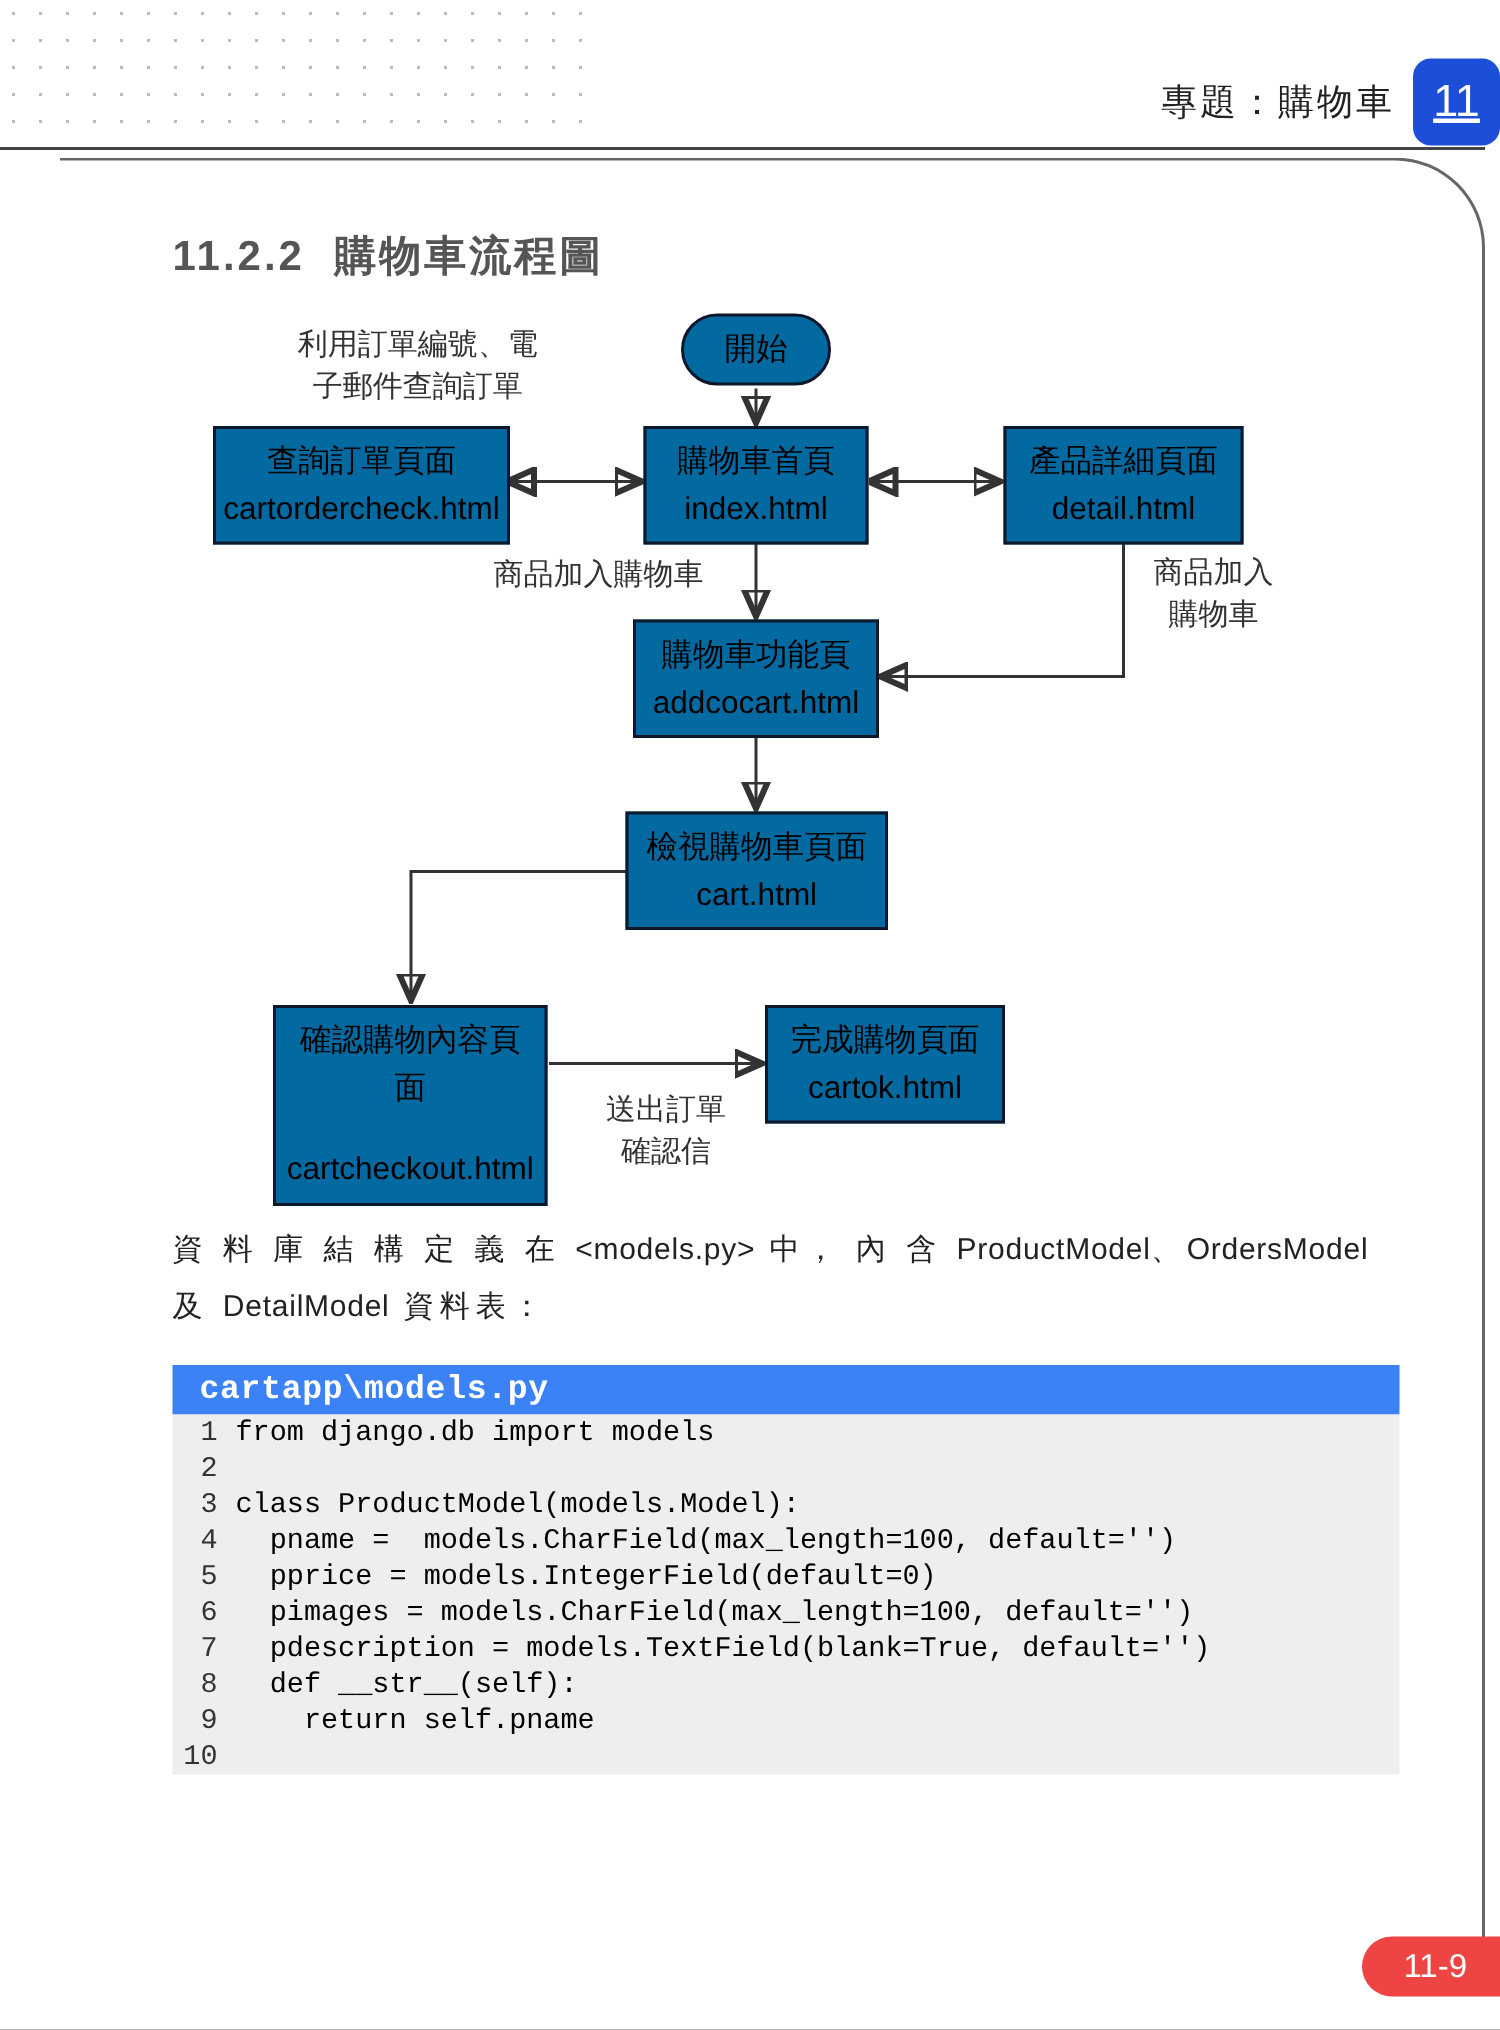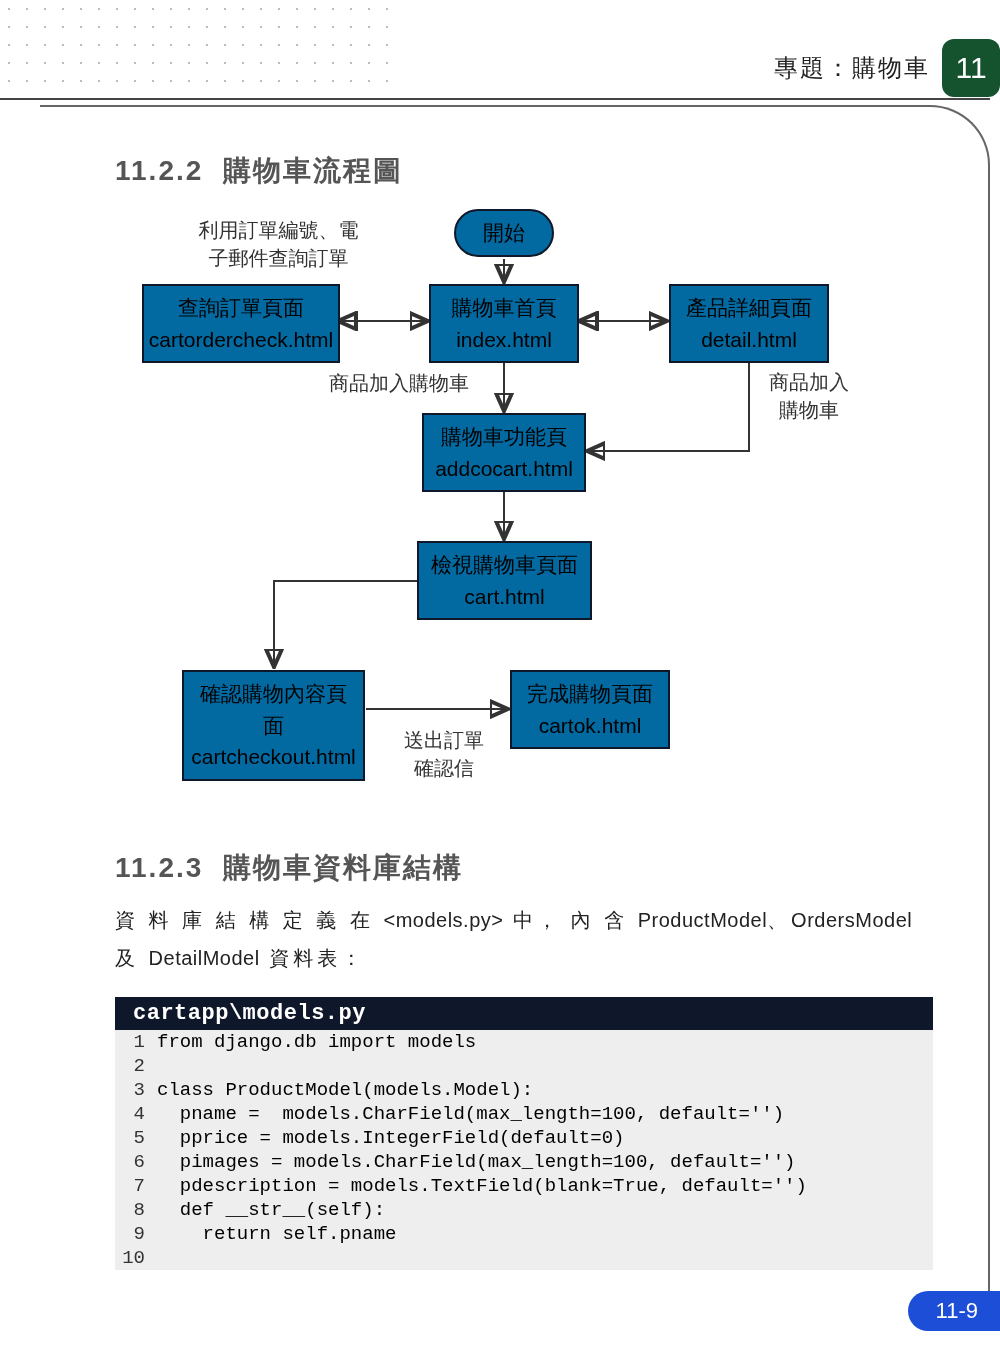--- a/index.html
+++ b/index.html
@@ -21,24 +21,24 @@
     .header-band {
       position: absolute;
       top: 38px; right: 0;
       width: 960px; height: 60px;
       display: flex; justify-content: flex-end; align-items: center;
       gap: 12px;
     }
     .header-text { font-size: 24px; color: #222; letter-spacing: 2px; }
     .chapter-badge {
       width: 58px; height: 58px;
-      background: #14532d; color: #fff;
+      background: #1d4ed8; color: #fff;
       border-radius: 12px;
       display: flex; align-items: center; justify-content: center;
-      font-size: 30px; font-weight: 500;
+      font-size: 30px; font-weight: 500; text-decoration: underline;
     }
     .header-underline {
       position: absolute; top: 98px; left: 0; right: 10px;
       border-bottom: 2px solid #444;
     }
     .page {
       position: absolute; top: 105px; left: 40px; right: 10px; bottom: 30px;
       border: 2px solid #666; border-left: none; border-bottom: none;
       border-top-right-radius: 60px;
       padding: 45px 55px 20px 75px;
@@ -69,37 +69,37 @@
       text-align: center; line-height: 1.4;
     }
     svg.arrows {
       position: absolute; top: 0; left: 0; width: 100%; height: 100%;
       pointer-events: none;
     }
     svg.arrows line, svg.arrows path { stroke: #333; stroke-width: 2; fill: none; }
 
     .code-block { margin-top: 20px; }
     .code-header {
-      background: #0f172a; color: #fff;
+      background: #3b82f6; color: #fff;
       font-family: "Courier New", monospace;
       font-size: 22px; font-weight: 600;
       padding: 4px 18px; letter-spacing: 0.5px;
     }
     table.code {
       width: 100%; border-collapse: collapse;
       font-family: "Courier New", monospace;
       font-size: 19px; background: #eee;
     }
     table.code td { padding: 1px 0; }
     table.code td.ln { text-align: right; width: 42px; padding-right: 12px; color: #333; }
     table.code td.line { white-space: pre; }
 
     .footer-badge {
       position: absolute; bottom: 22px; right: 0;
-      background: #1d4ed8; color: #fff;
+      background: #ef4444; color: #fff;
       border-radius: 22px 0 0 22px;
       padding: 7px 22px 7px 28px;
       font-size: 22px;
     }
   </style>
 </head>
 <body>
 
 <div class="cross-pattern"></div>
 <div class="header-band">
@@ -166,37 +166,33 @@
     <div class="flow-label" style="left:625px; top:164px; width:100px;">商品加入<br>購物車</div>
 
     <div class="flow-node" style="left:288px; top:209px; width:164px;text-align:right;">
       <span>購物車功能頁</span>
       <span>addcocart.html</span>
     </div>
     <div class="flow-node" style="left:283px; top:337px; width:175px;padding-left:10px;">
       <span>檢視購物車頁面</span>
       <span>cart.html</span>
     </div>
-    <div class="flow-node" style="left:48px; top:466px; width:183px;">
+    <div class="flow-node" style="left:48px; top:466px; width:183px;gap:23px;">
       <span>確認購物內容頁面</span>
       <span>cartcheckout.html</span>
     </div>
 
     <div class="flow-label" style="left:260px; top:522px; width:100px;">送出訂單<br>確認信</div>
 
     <div class="flow-node" style="left:376px; top:466px; width:160px;">
       <span>完成購物頁面</span>
       <span>cartok.html</span>
     </div>
   </div>
 
-  <h2 class="section-gap">
-    <span>11.2.3</span>
-    &nbsp;<span>購物車資料庫結構</span>
-  </h2>
 
   <p class="body">
     <span>資 料 庫 結 構 定 義 在 </span><span class="tight">&lt;models.py&gt;</span><span> 中， 內 含 </span><span class="tight">ProductModel</span><span>、</span><span class="tight">OrdersModel</span><span> 及 </span><span class="tight">DetailModel</span><span> 資料表：</span>
   </p>
 
   <div class="code-block">
     <div class="code-header">cartapp\models.py</div>
     <table class="code">
       <tbody id="code-body">
           <tr>

